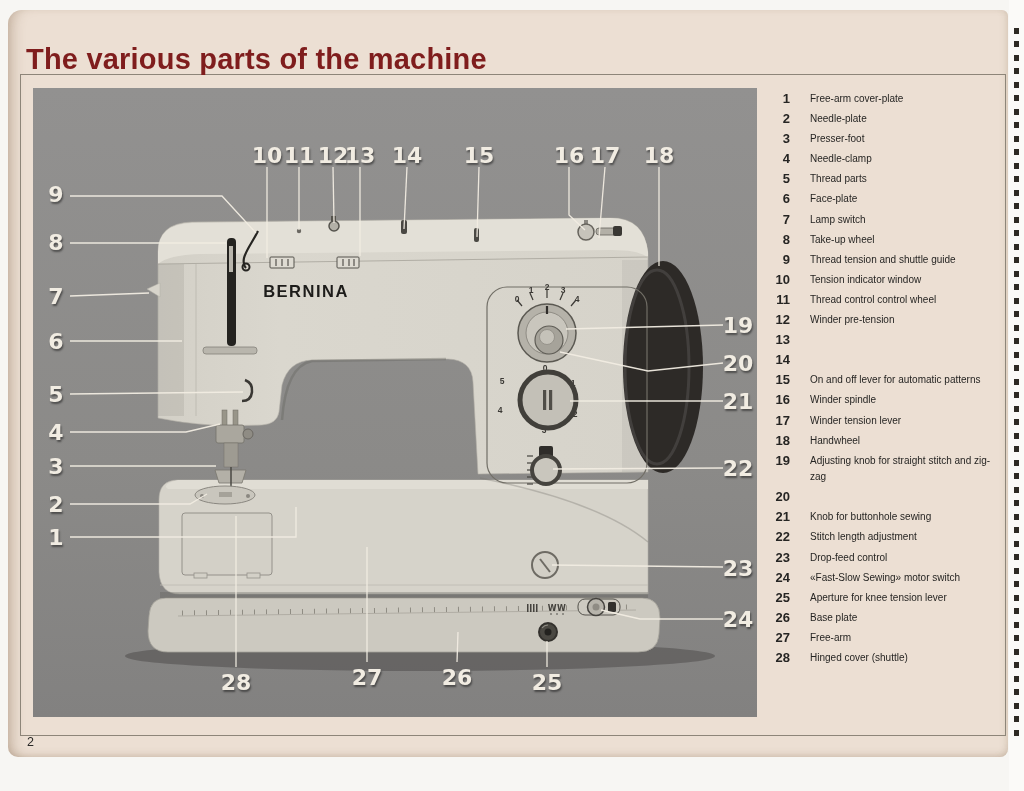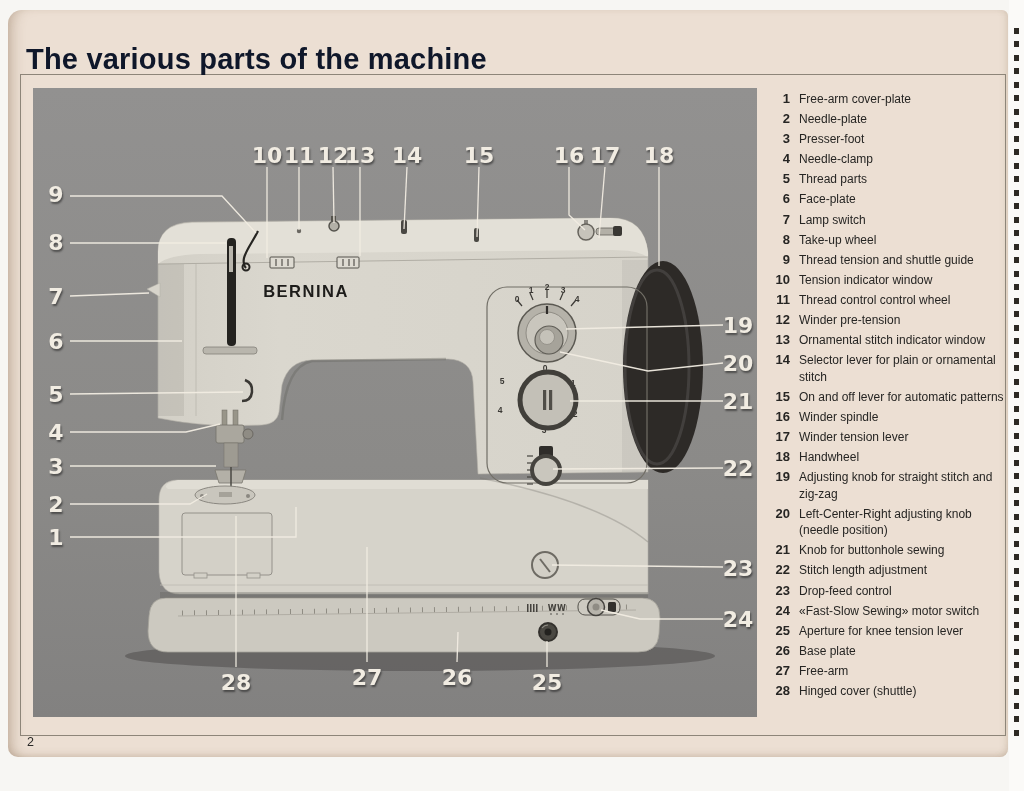--- a/index.html
+++ b/index.html
@@ -11,41 +11,41 @@
   .page{
     position:absolute;left:8px;top:10px;width:1000px;height:747px;
     background:var(--page-bg,#ecdfd3);
     border-radius:14px 6px 8px 10px;
     box-shadow:inset 12px 0 14px -9px rgba(120,90,60,.38),
                inset -5px 0 8px -5px rgba(120,90,60,.22),
                inset 0 -6px 10px -6px rgba(120,90,60,.25);
   }
   .title{
     position:absolute;left:26px;top:24px;z-index:4;
-    font-size:29px;font-weight:600;color:#0f172a;letter-spacing:.2px;
+    font-size:29px;font-weight:600;color:#7f1d1d;letter-spacing:.2px;
   }
   .frame{
     position:absolute;left:20px;top:74px;width:984px;height:660px;z-index:2;
     border:1px solid #8d8579;
   }
   .photo{
     position:absolute;left:33px;top:88px;width:724px;height:629px;z-index:3;
   }
   .photo svg{display:block;}
   .parts{
     position:absolute;left:770px;top:91px;width:235px;z-index:4;
     color:#262523;
   }
   .part-row{display:flex;margin-bottom:3.6px;}
   .part-num{
     flex:0 0 20px;text-align:right;font-weight:bold;
     font-size:13px;line-height:16.5px;
   }
   .part-label{
-    margin-left:9px;font-size:12px;line-height:16.5px;
+    margin-left:20px;font-size:10px;line-height:16.5px;
   }
   .page-num{
     position:absolute;left:27px;top:735px;z-index:4;
     font-size:12.5px;color:#2a2927;
   }
   .binding{
     position:absolute;left:1009px;top:0;width:15px;height:791px;z-index:5;
     background:#fbfaf8;
   }
   .binding .dashes{
@@ -389,25 +389,23 @@
     <div class="part-row">
       <span class="part-num">11</span>
       <span class="part-label">Thread control control wheel</span>
     </div>
     <div class="part-row">
       <span class="part-num">12</span>
       <span class="part-label">Winder pre-tension</span>
     </div>
     <div class="part-row">
       <span class="part-num">13</span>
-      <span class="part-label">Ornamental stitch indicator window</span>
     </div>
     <div class="part-row">
       <span class="part-num">14</span>
-      <span class="part-label">Selector lever for plain or ornamental stitch</span>
     </div>
     <div class="part-row">
       <span class="part-num">15</span>
       <span class="part-label">On and off lever for automatic patterns</span>
     </div>
     <div class="part-row">
       <span class="part-num">16</span>
       <span class="part-label">Winder spindle</span>
     </div>
     <div class="part-row">
@@ -417,21 +415,20 @@
     <div class="part-row">
       <span class="part-num">18</span>
       <span class="part-label">Handwheel</span>
     </div>
     <div class="part-row">
       <span class="part-num">19</span>
       <span class="part-label">Adjusting knob for straight stitch and zig-zag</span>
     </div>
     <div class="part-row">
       <span class="part-num">20</span>
-      <span class="part-label">Left-Center-Right adjusting knob (needle position)</span>
     </div>
     <div class="part-row">
       <span class="part-num">21</span>
       <span class="part-label">Knob for buttonhole sewing</span>
     </div>
     <div class="part-row">
       <span class="part-num">22</span>
       <span class="part-label">Stitch length adjustment</span>
     </div>
     <div class="part-row">

